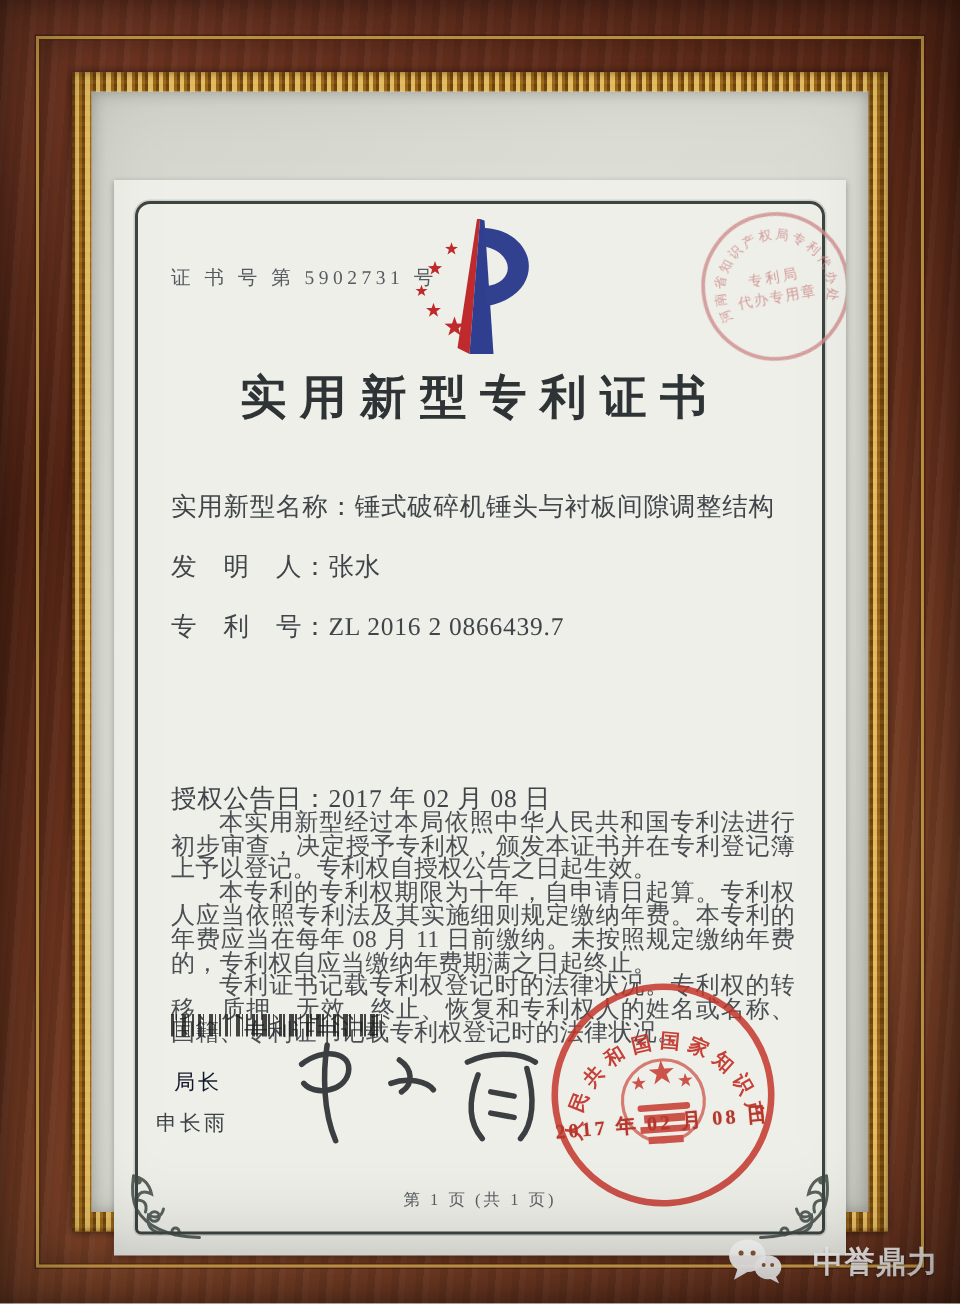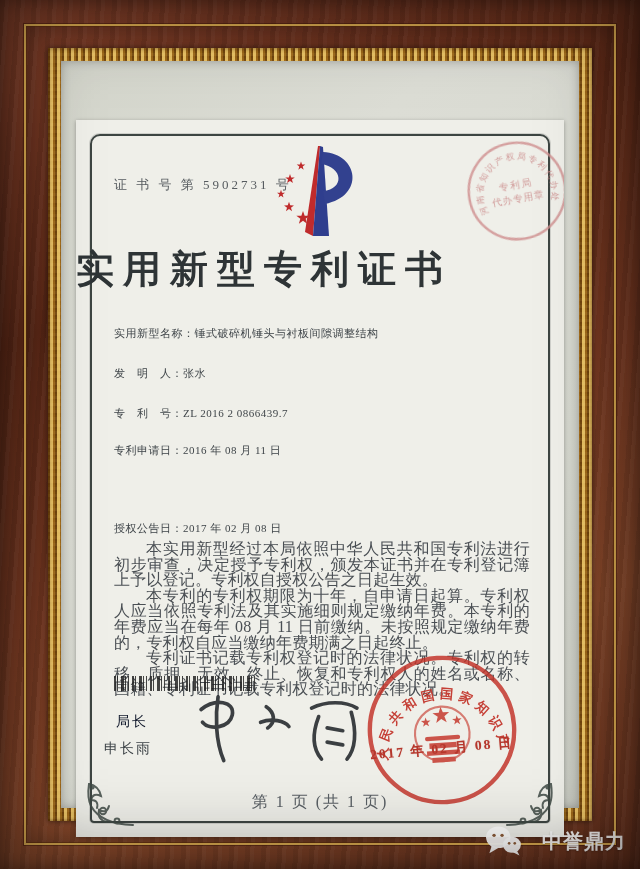--- a/index.html
+++ b/index.html
@@ -53,43 +53,43 @@
   .corner-flourish.bl{ left:7px; bottom:7px; }
   .corner-flourish.br{ right:7px; bottom:7px; transform:scaleX(-1); }
 
   
   .cert-no{
     position:absolute; left:38px; top:56px;
     font-size:13px; letter-spacing:3px; color:#565b5f;
   }
   .logo{ position:absolute; top:24px; left:50%; transform:translateX(-50%); }
   .title{
-    position:absolute; top:124px; width:100%; 
-    font-size:38px; font-weight:600; letter-spacing:9px; color:#2e3436;
-  }
-  .field{ position:absolute; left:38px; right:36px; font-size:11px; color:#3f4549; letter-spacing:.5px; white-space:nowrap;}
+    position:absolute; top:124px; width:100%; text-align:center;
+    font-size:31px; font-weight:600; letter-spacing:9px; color:#2e3436;
+  }
+  .field{ position:absolute; left:38px; right:36px; font-size:17px; color:#3f4549; letter-spacing:.5px; white-space:nowrap;}
   .f0{top:206px}.f1{top:246px}.f2{top:286px}.f3{top:323px}.f4{top:363px}.f5{top:401px}
   .body-text{ position:absolute; left:38px; right:34px; top:421px; }
   .body-text p{
     font-size:16px; line-height:15.6px; color:#4a4f54;
     text-align:justify; text-indent:2em; letter-spacing:.2px;
   }
   .barcode{
     position:absolute; left:38px; top:556px; width:142px; height:15px; opacity:.82;
     background:repeating-linear-gradient(90deg,
       #1e1e1e 0 2px, transparent 2px 3px, #1e1e1e 3px 4px, transparent 4px 7px,
       #1e1e1e 7px 10px, transparent 10px 11px, #1e1e1e 11px 12px, transparent 12px 14px,
       #1e1e1e 14px 15px, transparent 15px 18px);
   }
   .director-title{ position:absolute; left:40px; top:593px; font-size:14px; color:#0f172a; letter-spacing:2px;}
   .director-name { position:absolute; left:28px; top:620px; font-size:14px; color:#3c4246; letter-spacing:2px;}
   .signature{ position:absolute; left:104px; top:564px; }
   .footer-page{
     position:absolute; top:672px; width:100%; text-align:center;
-    font-size:16px; letter-spacing:2px; color:#5a6065;
+    font-size:11px; letter-spacing:2px; color:#5a6065;
   }
 
   
   .seal-small{
     position:absolute; left:388px; top:18px; width:106px; height:106px;
     transform:rotate(-10deg); opacity:.8; filter:blur(.3px);
   }
   .seal-main{
     position:absolute; left:288px; top:532px; width:156px; height:156px;
     transform:rotate(-4deg); opacity:.92;
@@ -162,21 +162,20 @@
             <use href="#star" transform="translate(28,63) scale(5.2)"></use>
             <use href="#star" transform="translate(42,74) scale(7)"></use>
           </g>
         </svg>
 
         <div class="title">实用新型专利证书</div>
 
         <div class="field f0"><span>实用新型名称：</span><span>锤式破碎机锤头与衬板间隙调整结构</span></div>
         <div class="field f1"><span>发　明　人：</span><span>张水</span></div>
         <div class="field f2"><span>专　利　号：</span><span>ZL 2016 2 0866439.7</span></div>
-        <div class="field f3"><span>专利申请日：</span><span>2016 年 08 月 11 日</span></div>
         <div class="field f5"><span>授权公告日：</span><span>2017 年 02 月 08 日</span></div>
 
         <div class="body-text">
           <p>本实用新型经过本局依照中华人民共和国专利法进行初步审查，决定授予专利权，颁发本证书并在专利登记簿上予以登记。专利权自授权公告之日起生效。</p>
           <p>本专利的专利权期限为十年，自申请日起算。专利权人应当依照专利法及其实施细则规定缴纳年费。本专利的年费应当在每年 08 月 11 日前缴纳。未按照规定缴纳年费的，专利权自应当缴纳年费期满之日起终止。</p>
           <p>专利证书记载专利权登记时的法律状况。专利权的转移、质押、无效、终止、恢复和专利权人的姓名或名称、国籍、专利证书记载专利权登记时的法律状况。</p>
         </div>
 
         <div class="barcode"></div>
 

